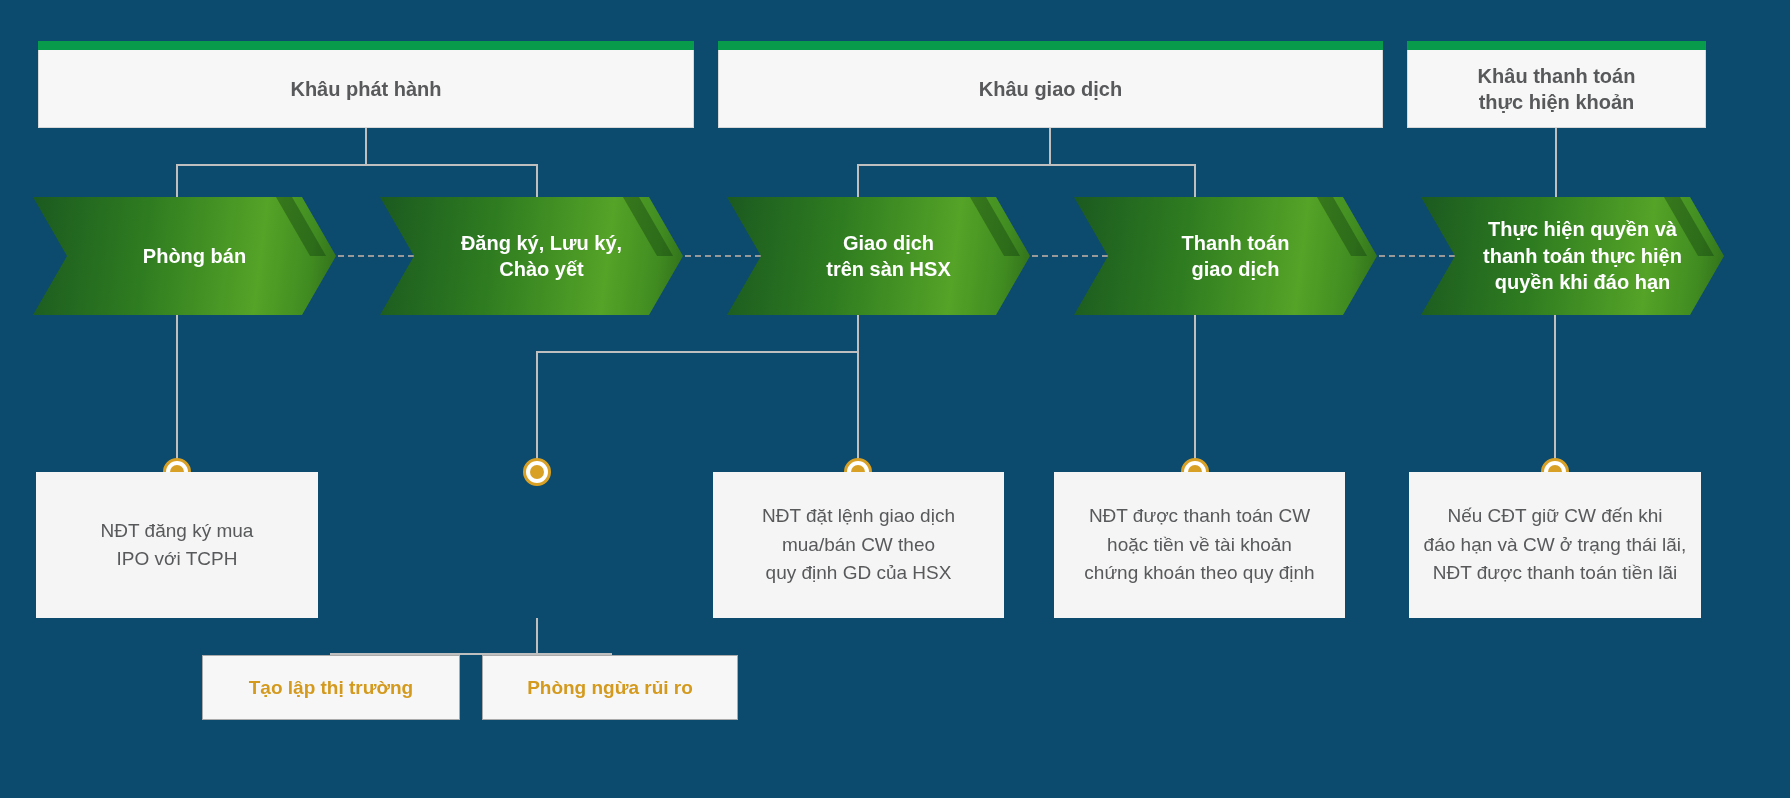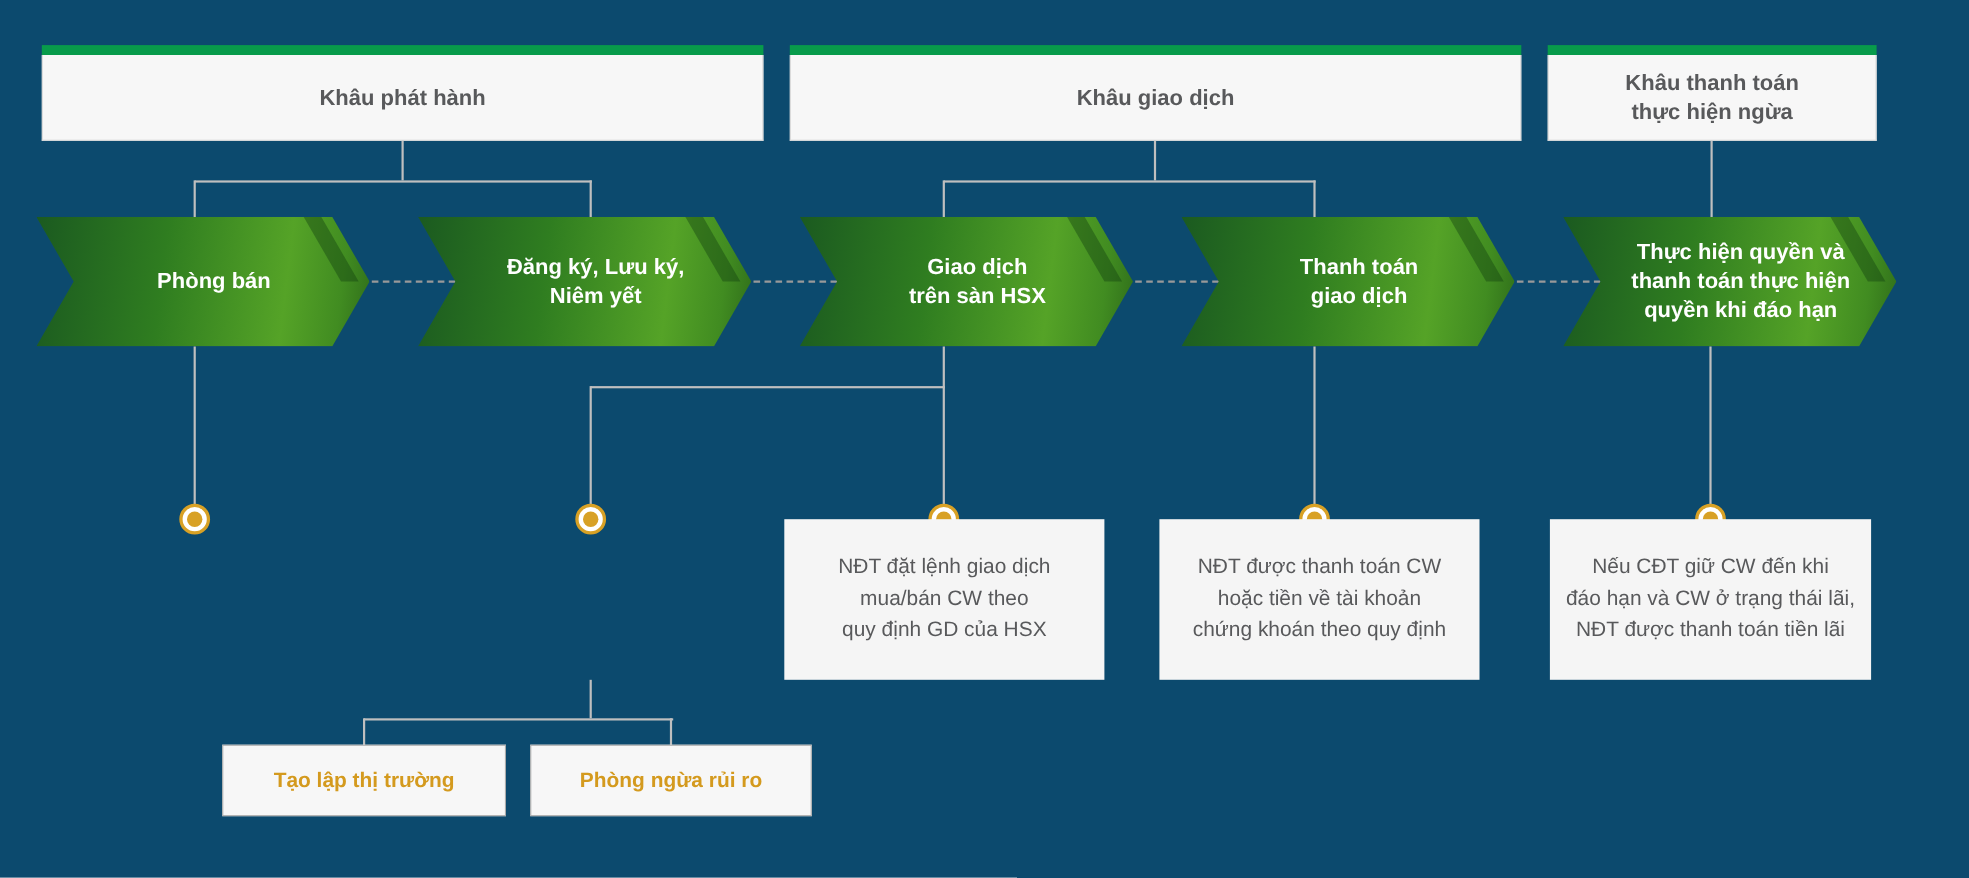--- a/index.html
+++ b/index.html
@@ -40,42 +40,42 @@
   }
   .dot-core{width:14px;height:14px;border-radius:50%;background:#d8a125;margin:4px;}
   
   .detail{
     position:absolute;top:472px;height:146px;background:#f5f5f5;
     display:flex;align-items:center;justify-content:center;
     color:#58595b;font-size:19px;line-height:1.5;text-align:center;white-space:pre-line;
   }
   
   .substep{
-    position:absolute;top:677px;height:65px;background:#f7f7f7;border:1px solid #ababab;
+    position:absolute;top:655px;height:65px;background:#f7f7f7;border:1px solid #ababab;
     display:flex;align-items:center;justify-content:center;box-sizing:border-box;
     color:#d49a1e;font-size:19px;font-weight:bold;text-align:center;
   }
 </style>
 </head>
 <body>
 
 <div class="canvas">
 
   <div class="sec" style="left:38px;width:656px;">
     <div class="sec-bar"></div>
     <div class="sec-body">Khâu phát hành</div>
   </div>
   <div class="sec" style="left:718px;width:665px;border-radius:10px;">
     <div class="sec-bar"></div>
     <div class="sec-body">Khâu giao dịch</div>
   </div>
   <div class="sec" style="left:1407px;width:299px;">
     <div class="sec-bar"></div>
     <div class="sec-body">Khâu thanh toán
-thực hiện ngừa</div>
+thực hiện khoản</div>
   </div>
 
   <div class="vline" style="left:365px;top:128px;height:36px;"></div>
   <div class="hline" style="left:177px;top:164px;width:361px;"></div>
   <div class="vline" style="left:176px;top:164px;height:34px;"></div>
   <div class="vline" style="left:536px;top:164px;height:34px;"></div>
   <div class="vline" style="left:1049px;top:128px;height:36px;"></div>
   <div class="hline" style="left:858px;top:164px;width:338px;"></div>
   <div class="vline" style="left:857px;top:164px;height:34px;"></div>
   <div class="vline" style="left:1194px;top:164px;height:34px;"></div>
@@ -85,21 +85,21 @@
   <div class="dash" style="left:685px;"></div>
   <div class="dash" style="left:1032px;"></div>
   <div class="dash" style="left:1379px;"></div>
 
   <div class="arrow" style="left:33px;">
     <span>Phòng bán</span>
     <i class="fold"></i>
   </div>
   <div class="arrow" style="left:380px;">
     <span>Đăng ký, Lưu ký,
-Niêm yết</span>
+Chào yết</span>
     <i class="fold"></i>
   </div>
   <div class="arrow" style="left:727px;">
     <span>Giao dịch
 trên sàn HSX</span>
     <i class="fold"></i>
   </div>
   <div class="arrow" style="left:1421px;">
     <span>Thực hiện quyền và
 thanh toán thực hiện
@@ -128,20 +128,22 @@
   <div class="dot" style="left:844px;">
       <div class="dot-core"></div>
     </div>
   <div class="dot" style="left:1181px;">
       <div class="dot-core"></div>
     </div>
   <div class="dot" style="left:1541px;">
       <div class="dot-core"></div>
     </div>
 
+  <div class="detail" style="left:36px;width:282px;">NĐT đăng ký mua
+IPO với TCPH</div>
   <div class="detail" style="left:713px;width:291px;">NĐT đặt lệnh giao dịch
 mua/bán CW theo
 quy định GD của HSX</div>
   <div class="detail" style="left:1054px;width:291px;">NĐT được thanh toán CW
 hoặc tiền về tài khoản
 chứng khoán theo quy định</div>
   <div class="detail" style="left:1409px;width:292px;">Nếu CĐT giữ CW đến khi
 đáo hạn và CW ở trạng thái lãi,
 NĐT được thanh toán tiền lãi</div>
 

